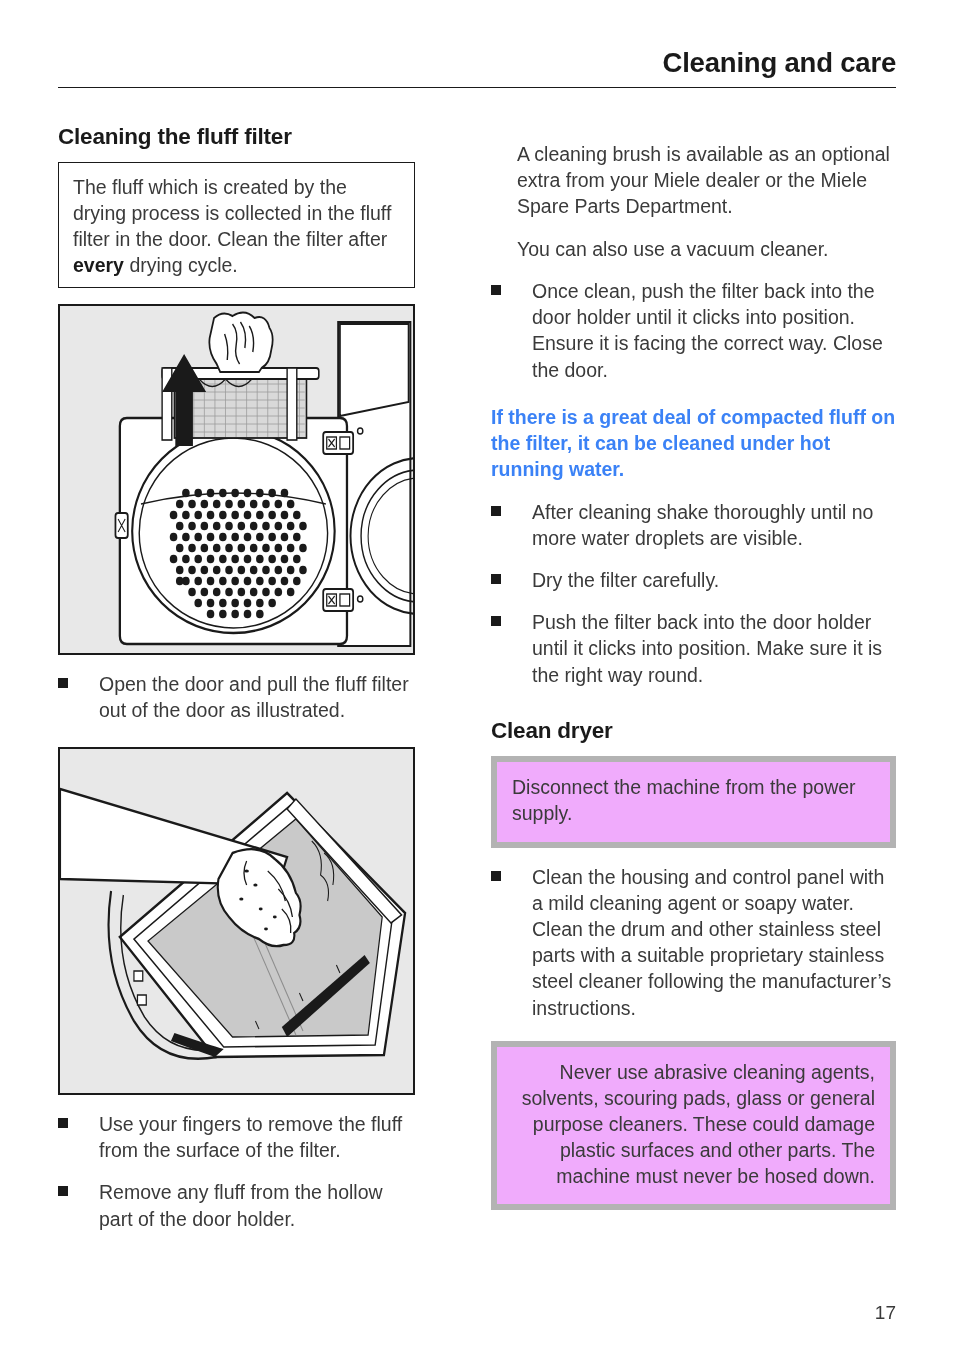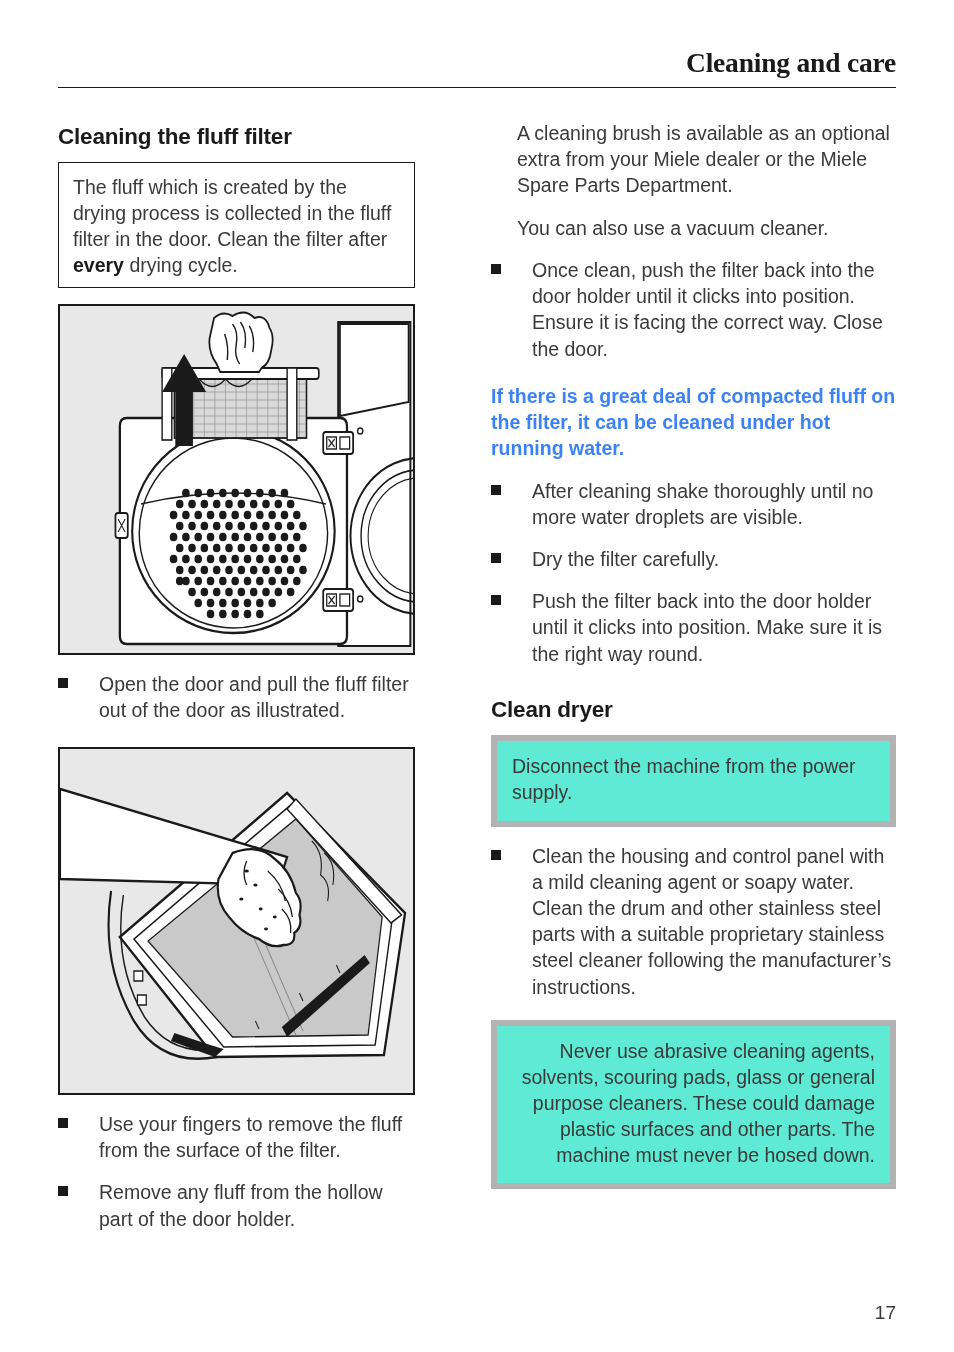--- a/index.html
+++ b/index.html
@@ -21,21 +21,20 @@
     inset: 0;
   }
 
   
   .header {
     position: absolute;
     left: 58px;
     top: 48px;
     width: 838px;
     text-align: right;
-    font-family: Liberation Serif, serif;
   }
   .header-title {
     font-size: 27.5px;
     font-weight: bold;
     letter-spacing: -0.2px;
     line-height: 1.1;
     color: #1a1a1a;
   }
   .header-rule {
     margin-top: 9px;
@@ -46,21 +45,21 @@
   
   .col-left {
     position: absolute;
     left: 58px;
     top: 124px;
     width: 357px;
   }
   .col-right {
     position: absolute;
     left: 491px;
-    top: 120px;
+    top: 141px;
     width: 405px;
   }
 
   h2.section-heading {
     font-size: 22.5px;
     font-weight: bold;
     letter-spacing: -0.2px;
     margin: 0 0 12px 0;
     line-height: 1.15;
     color: #1a1a1a;
@@ -77,21 +76,21 @@
     font-size: 19.5px;
     line-height: 1.33;
     color: #3a3a3a;
   }
   .note-box b { color: #1a1a1a; font-weight: bold; }
 
   .warn-box {
     border: 6px solid #b3b3b3;
     padding: 13px 15px 15px 15px;
     box-sizing: border-box;
-    background: #5eead4;
+    background: #f0abfc;
   }
   .warn-box p {
     margin: 0;
     font-size: 19.5px;
     line-height: 1.33;
     color: #3a3a3a;
   }
 
   
   .bullet {

